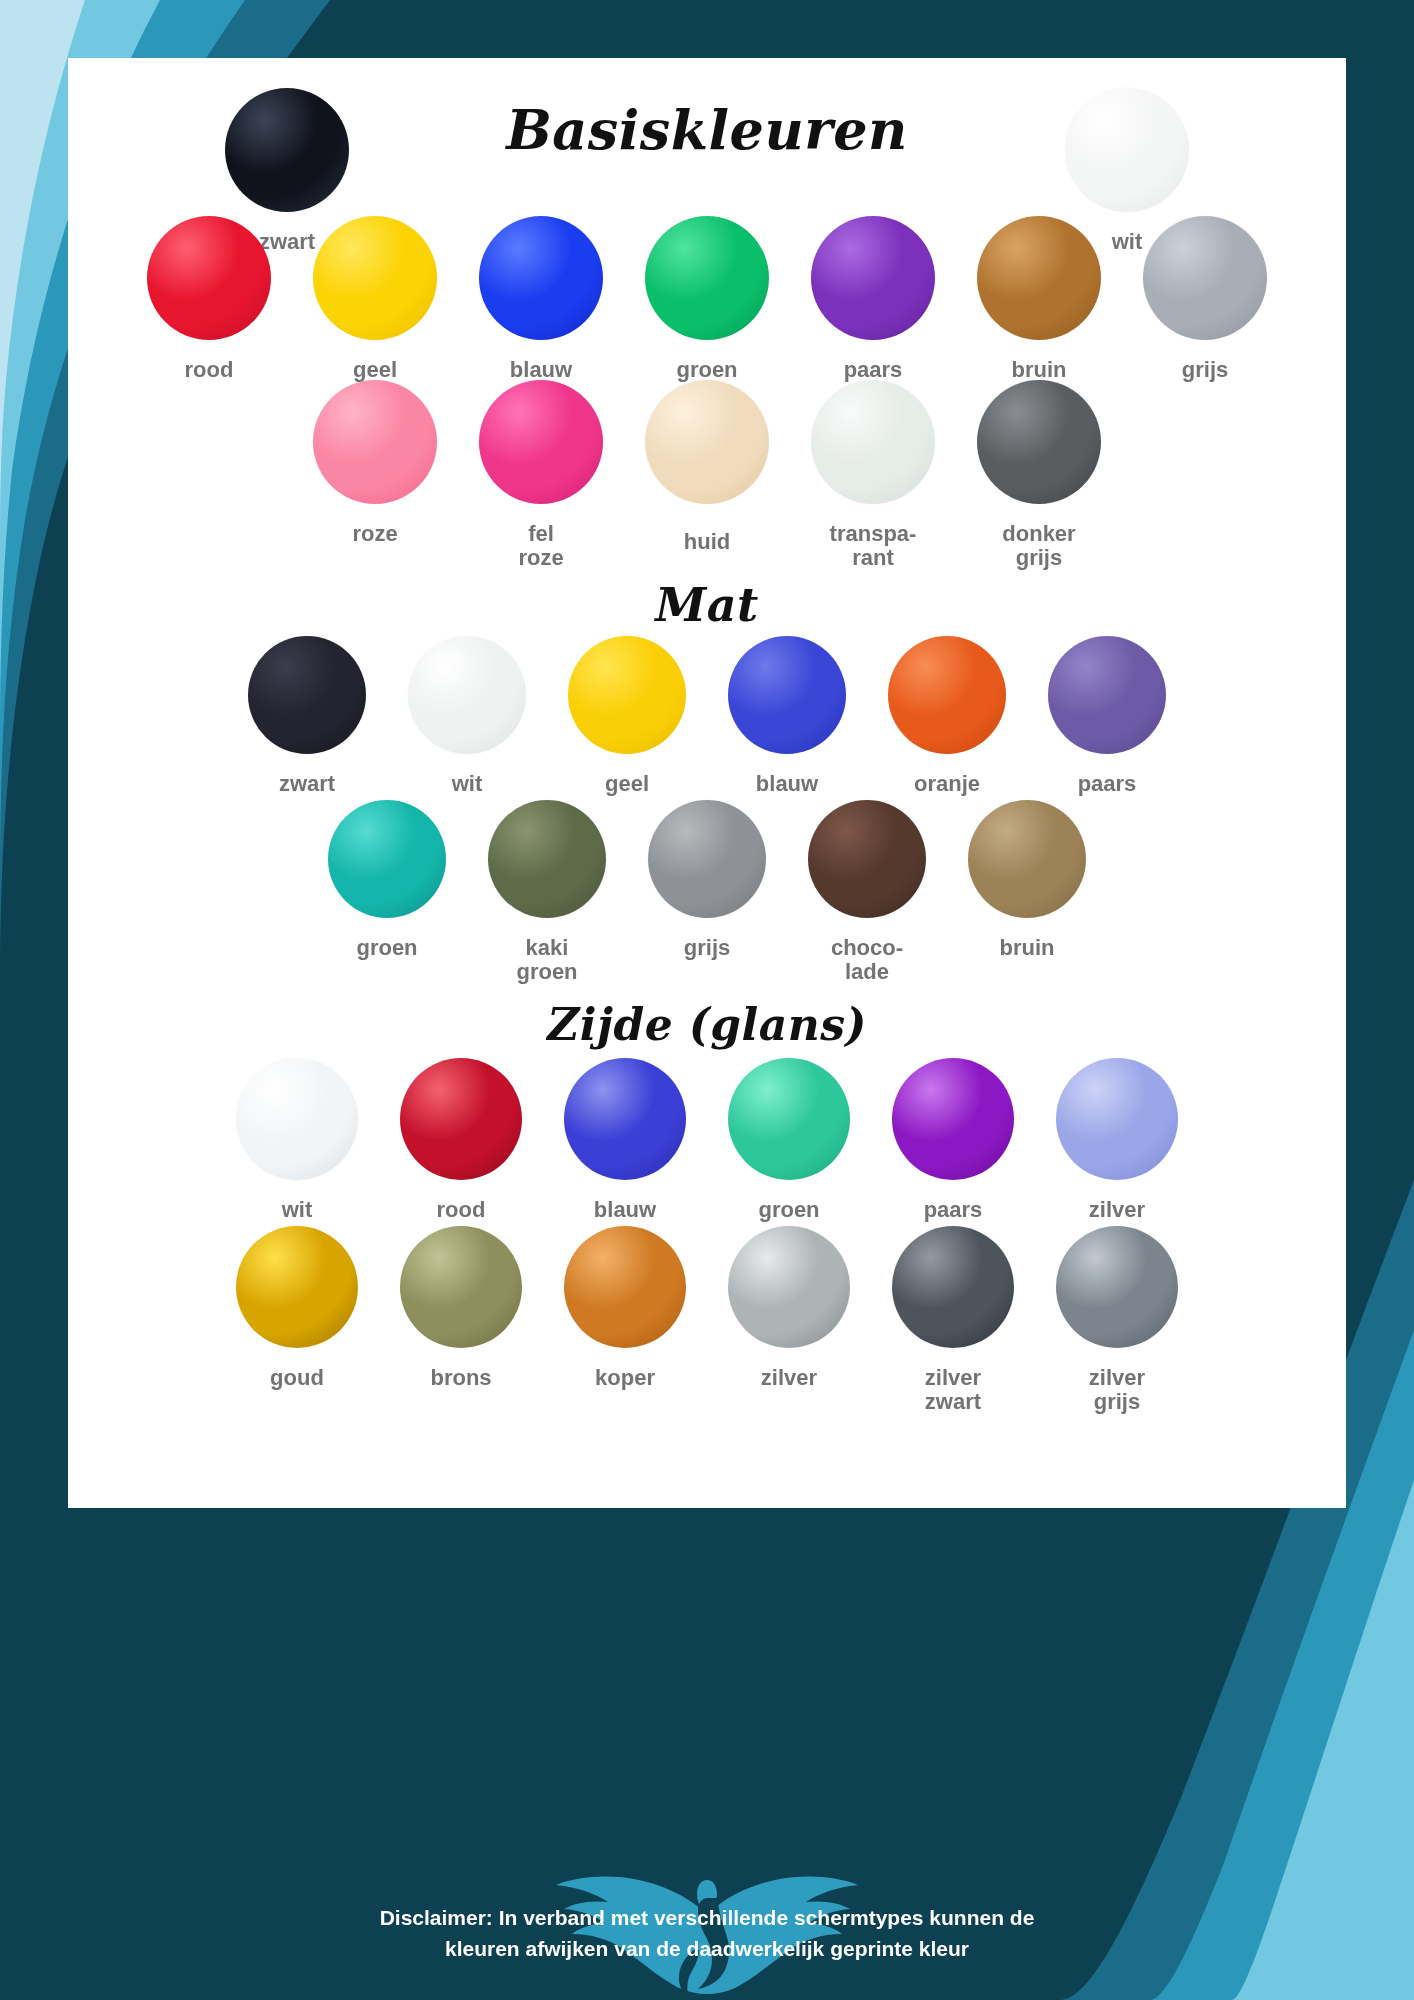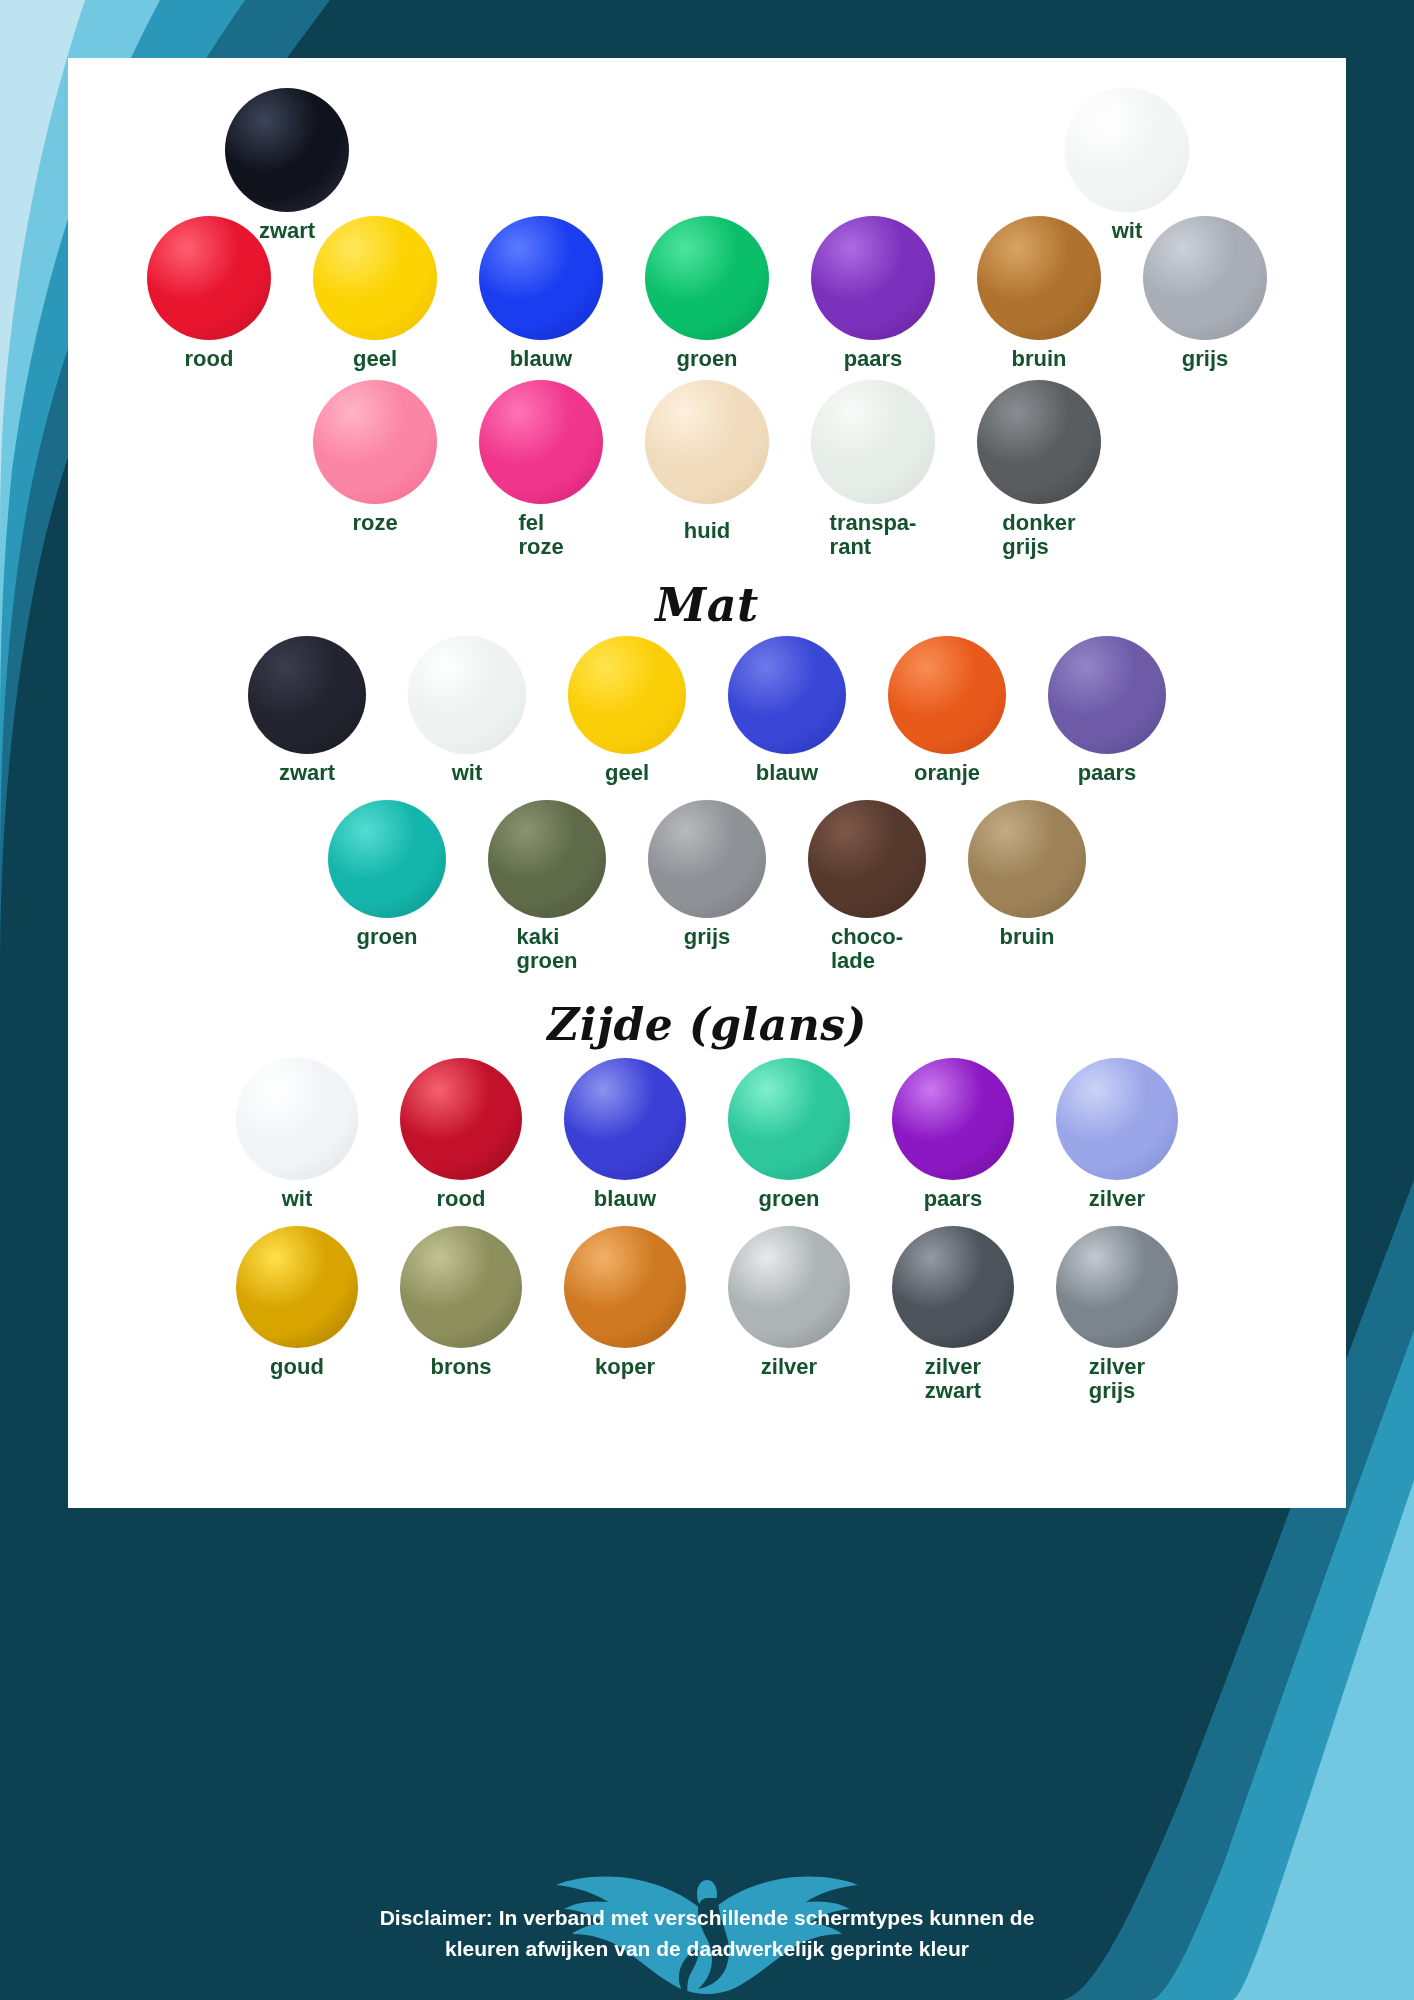--- a/index.html
+++ b/index.html
@@ -82,24 +82,25 @@
   .cell {
     display: flex;
     flex-direction: column;
     align-items: center;
   }
   .dot {
     border-radius: 50%;
     box-shadow: 0 0 0 0.5px rgba(0,0,0,0.04);
   }
   .label {
-    margin-top: 7px;
+    margin-top: 18px;
     font-size: 22px;
     font-weight: bold;
-    color: #14532d;
+    color: #737373;
+    text-align: center;
     line-height: 1.08;
     white-space: pre-line;
     font-family: "Liberation Sans", sans-serif;
   }
 
   
   #row-basis-top {
     top: 30px;
     justify-content: space-between;
     padding: 0 150px;
@@ -150,20 +151,21 @@
   <path d="M0,0 L160,0 C85,140 35,300 12,470 C2,570 0,660 0,740 Z" fill="#7fd0e8" opacity="0.85"></path>
   <path d="M0,0 L85,0 C45,120 18,250 6,380 C0,450 0,510 0,560 Z" fill="#cfeaf4" opacity="0.8"></path>
   <path d="M1414,2000 L1414,1180 C1330,1400 1250,1620 1180,1800 C1130,1920 1090,2000 1060,2000 Z" fill="#1b6f8c" opacity="0.95"></path>
   <path d="M1414,2000 L1414,1330 C1345,1520 1280,1700 1225,1860 C1190,1950 1165,2000 1150,2000 Z" fill="#2e9dc0" opacity="0.9"></path>
   <path d="M1414,2000 L1414,1480 C1360,1640 1312,1790 1272,1910 C1250,1975 1238,2000 1232,2000 Z" fill="#7fd0e8" opacity="0.85"></path>
 </svg>
 
 <div class="card">
   <div class="card-inner" id="card-inner">
 
+    <div class="script-title" id="title-basiskleuren">Basiskleuren</div>
     <div class="script-title" id="title-mat">Mat</div>
     <div class="script-title" id="title-zijde">Zijde (glans)</div>
 
     <div class="row" id="row-basis-top">
         <div class="cell" style="width: 138px;">
           <div class="dot" style="width: 124px; height: 124px; background: radial-gradient(circle at 32% 26%, rgb(60, 69, 88) 0%, rgb(16, 19, 28) 42%, rgb(16, 19, 28) 62%, rgb(42, 48, 64) 100%);"></div>
           <div class="label">zwart</div>
         </div>
         <div class="cell" style="width: 138px;">
           <div class="dot" style="width: 124px; height: 124px; background: radial-gradient(circle at 32% 26%, rgb(255, 255, 255) 0%, rgb(244, 246, 245) 42%, rgb(244, 246, 245) 62%, rgb(226, 230, 228) 100%);"></div>

